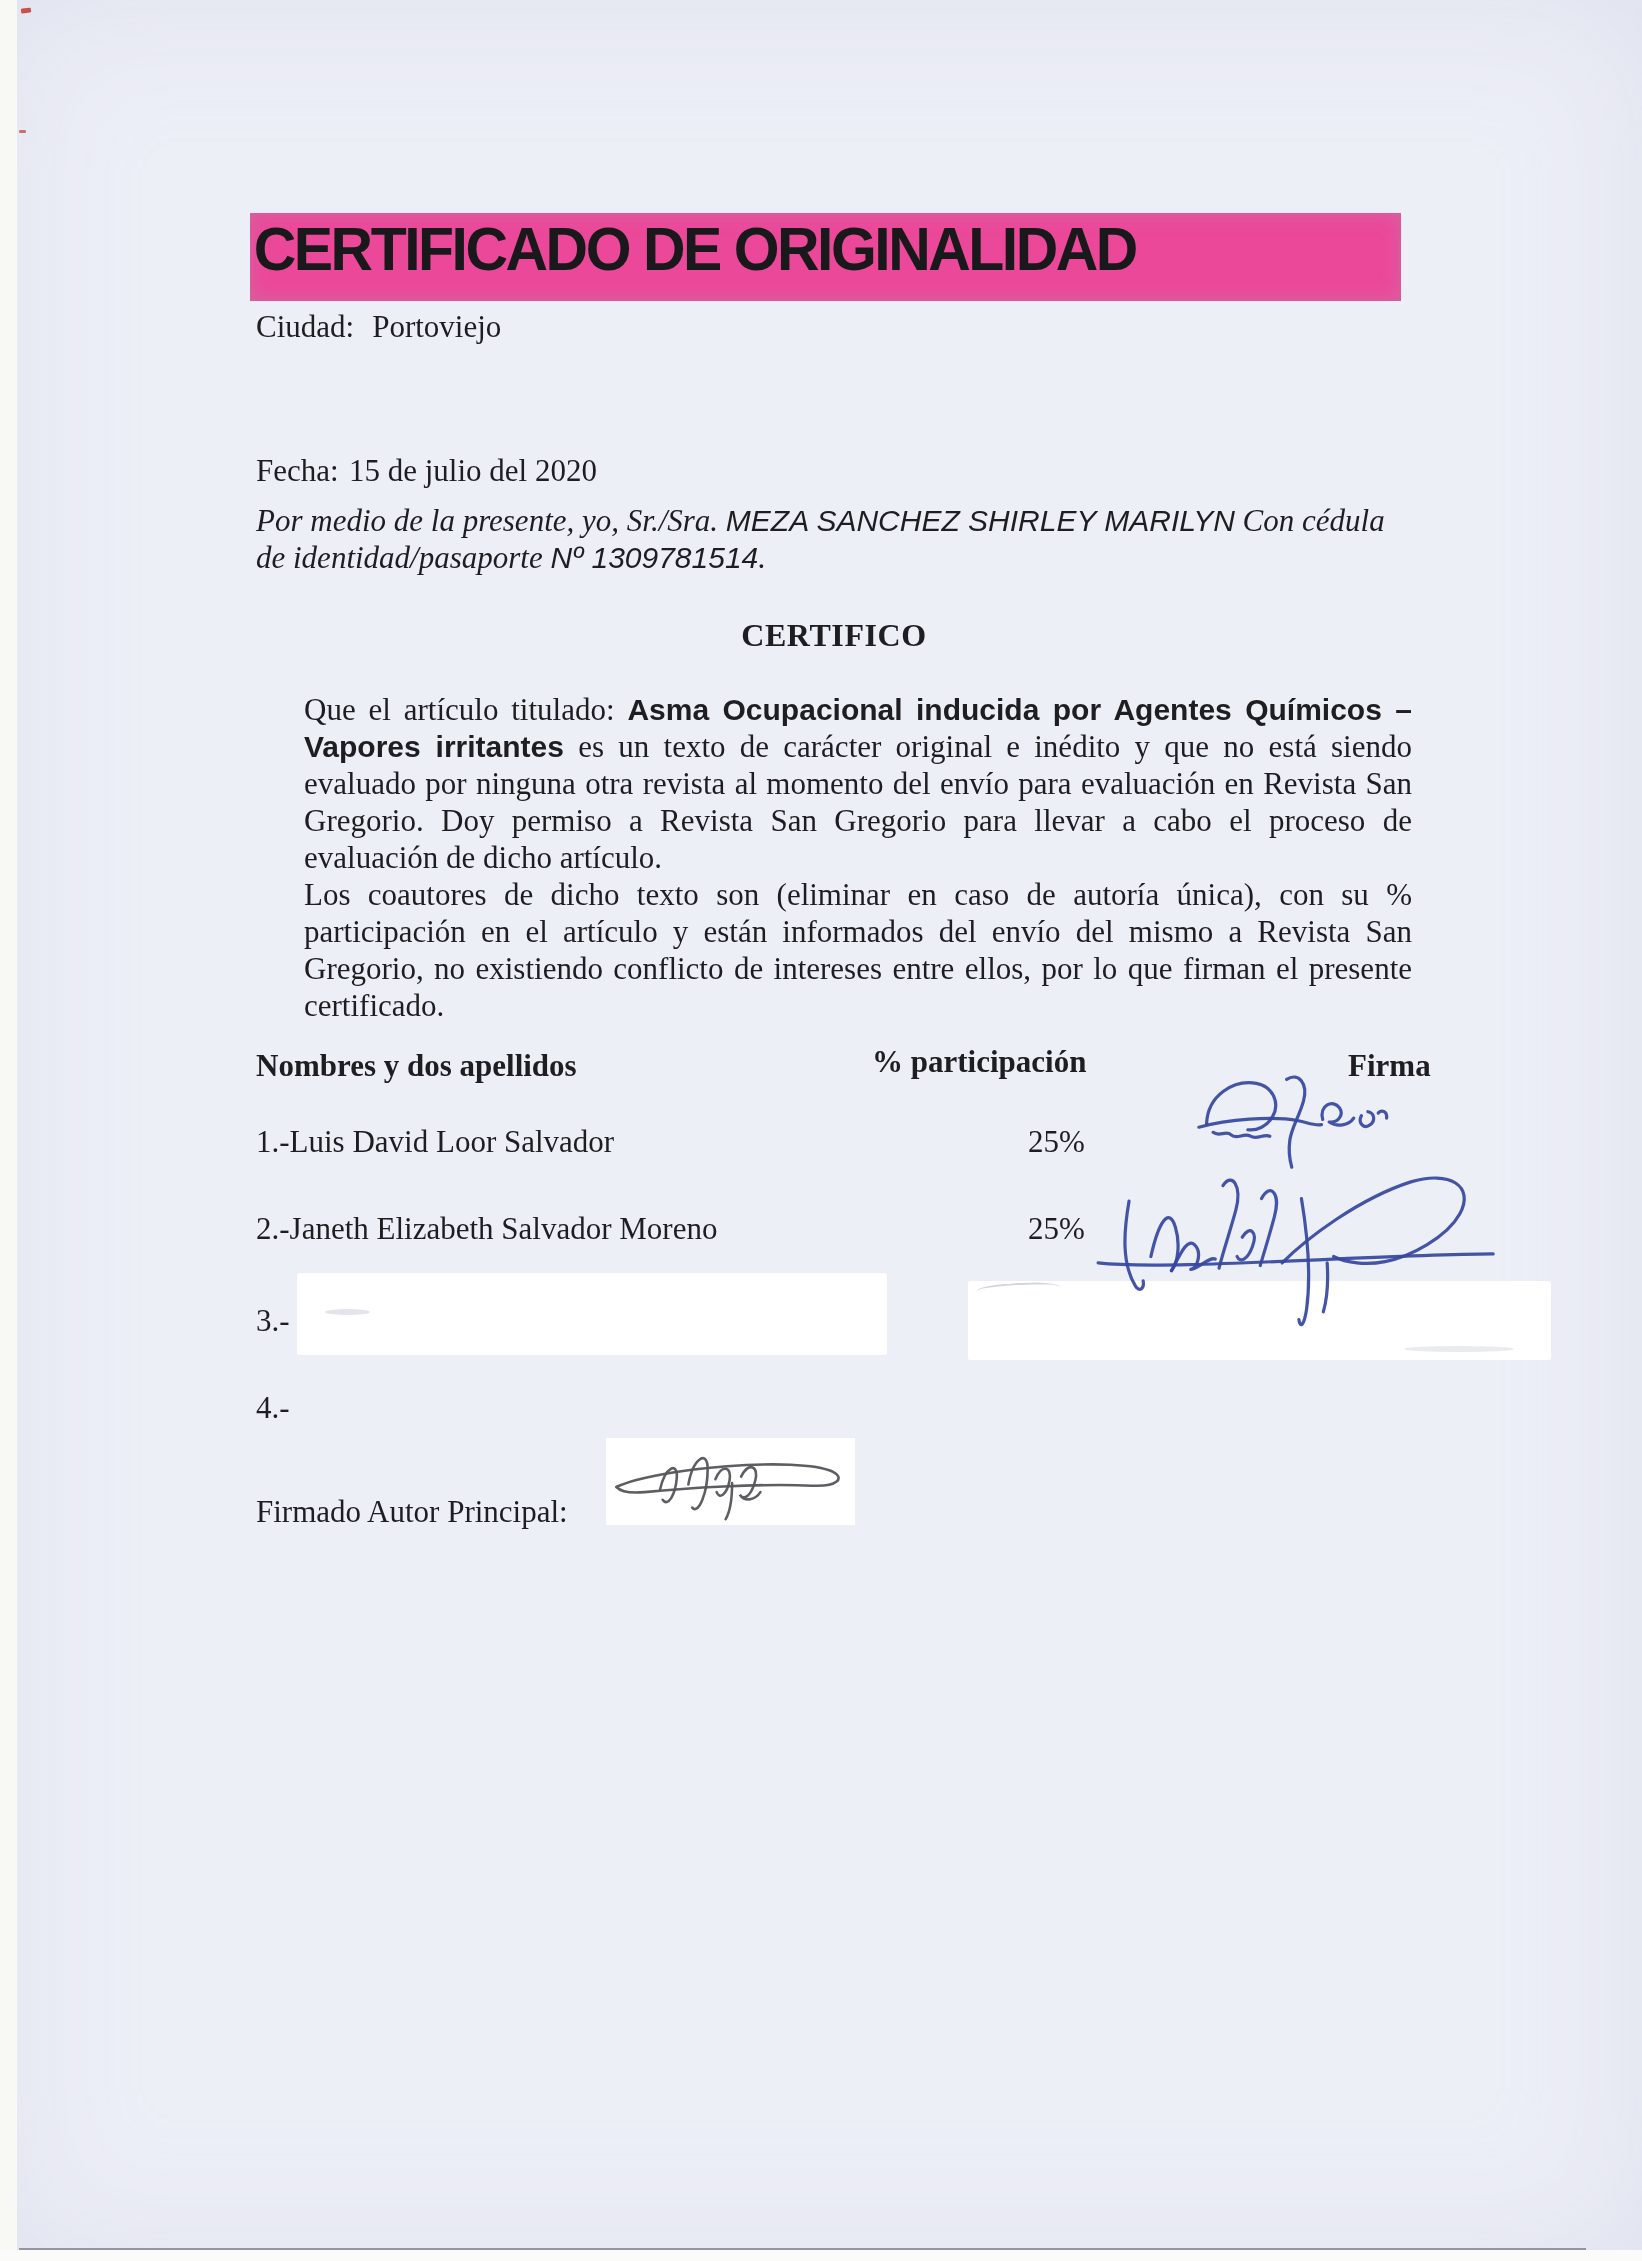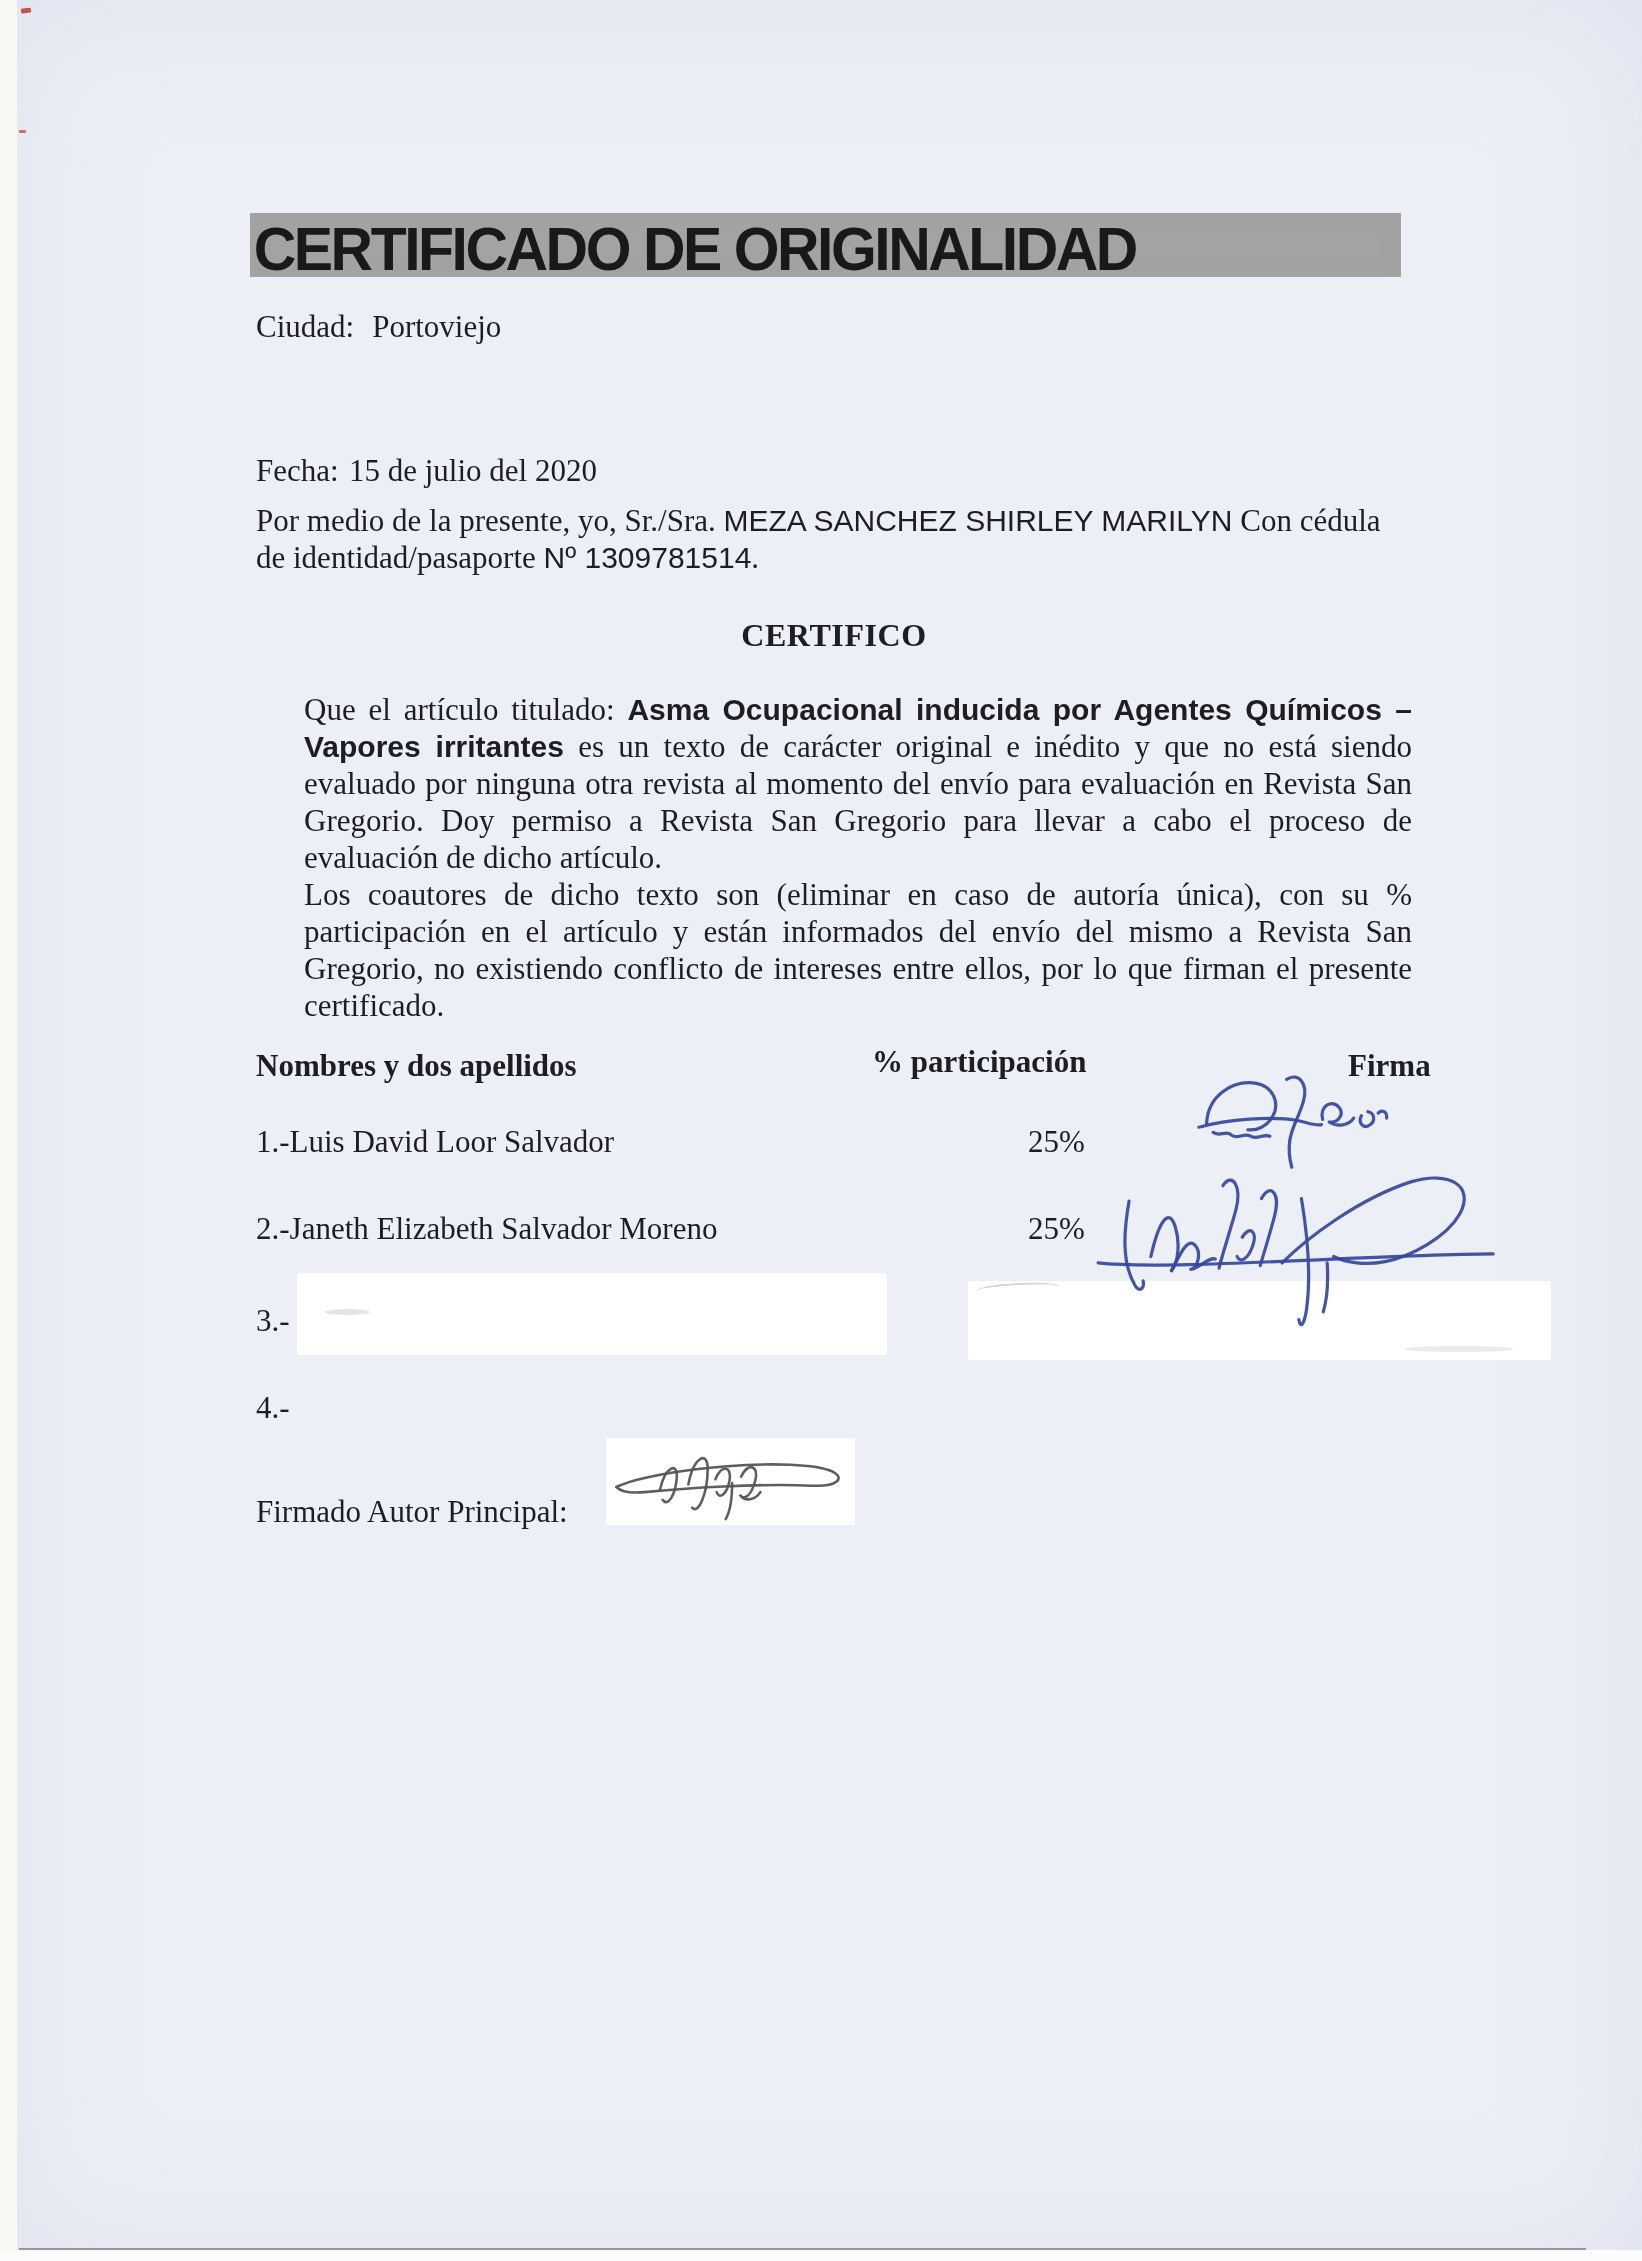--- a/index.html
+++ b/index.html
@@ -10,39 +10,39 @@
     overflow:hidden;
     font-family:"Liberation Serif", serif;
     color:#1e1e22;
   }
   .edge-left { position:absolute; left:0; top:0; width:17px; height:2261px; background:#f8f8f5; }
   .speck { position:absolute; background:#c2372e; border-radius:1.3px; }
   .speck.s1 { left:21px; top:7.7px; width:10.3px; height:4.5px; transform:rotate(-6deg); opacity:.85; }
   .speck.s2 { left:19.3px; top:130px; width:7px; height:3.2px; opacity:.7; }
 
   .title-bar {
-    position:absolute; left:250px; top:213px; width:1151px; height:64px;
-    background:#a3a3a3;
+    position:absolute; left:250px; top:213px; width:1151px; height:88px;
+    background:#ec4899;
     box-shadow: inset 0 0 19.3px rgba(160,160,168,0.35);
   }
   .title-bar h1 {
     margin:0; padding-left:3.9px; white-space:nowrap;
     font-family:"Liberation Sans", sans-serif; font-weight:bold;
     font-size:62px; letter-spacing:-2.6px; line-height:72px; color:#19191c;
     transform:scaleX(0.95); transform-origin:left center;
   }
 
   .textline { position:absolute; left:256px; font-size:31px; line-height:37px; }
   .line-city  { top:308px; }
   .line-date  { top:412px;margin-top:40px; }
   .gap-lg { display:inline-block; width:18px; }
   .gap-sm { display:inline-block; width:10.3px; }
 
   .para { position:absolute; left:256px; width:1156px; font-size:31px; line-height:37px; }
-  .para-intro { top:502px; }
+  .para-intro { top:502px;font-style:italic; }
   .sans { font-family:"Liberation Sans", sans-serif; font-size:30px; }
   .heading-certifico {
     position:absolute; left:256px; top:617px; width:1156px;
     text-align:center; font-weight:bold; font-size:32px; letter-spacing:0.6px;
   }
   .block-body { position:absolute; left:256px; top:691px; width:1156px; }
   .block-body .p { font-size:31px; line-height:37px; text-align:justify;margin-left:48px; }
   .bold-sans { font-family:"Liberation Sans", sans-serif; font-weight:bold; font-size:30px; }
 
   .th { position:absolute; font-weight:bold; font-size:31px; white-space:nowrap; }

